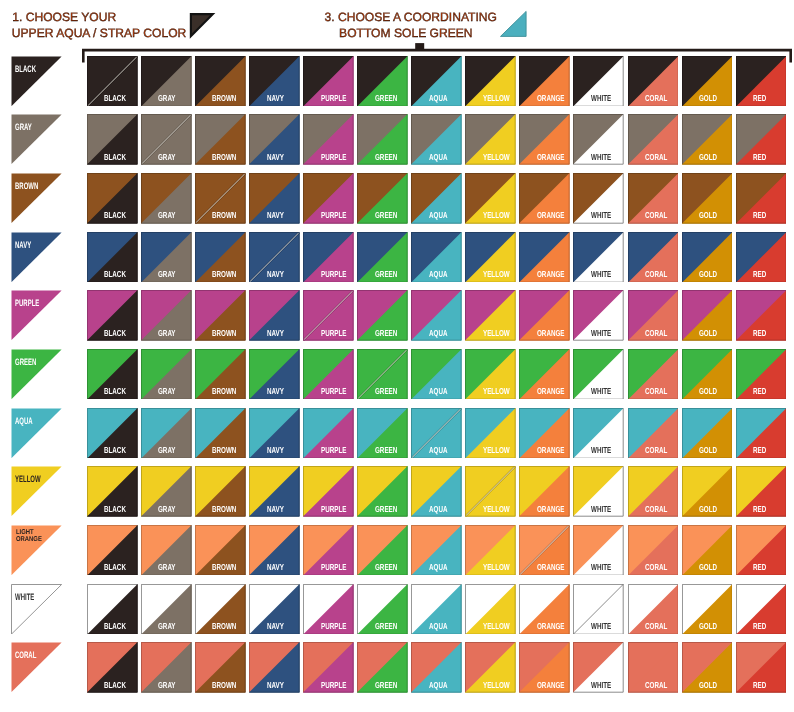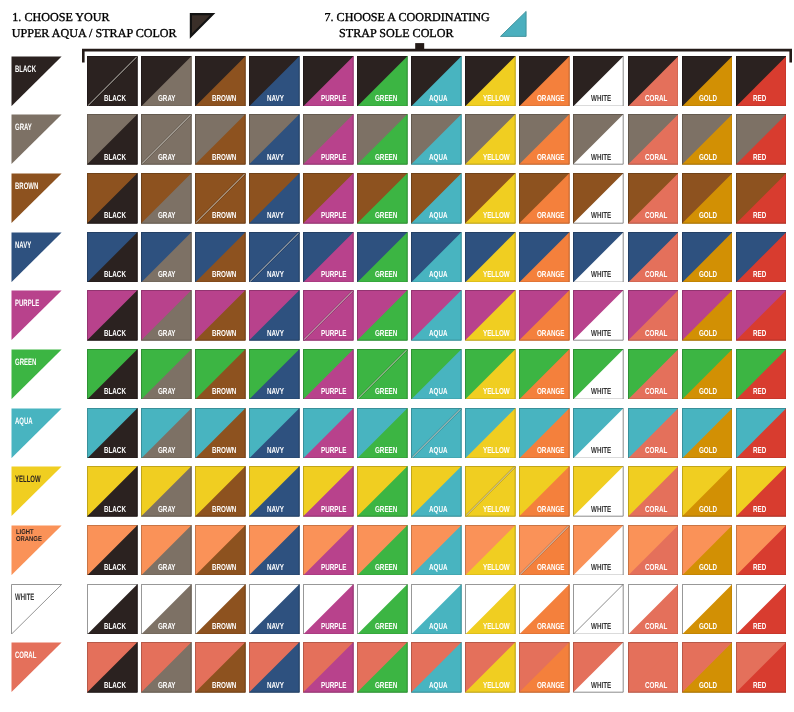--- a/index.html
+++ b/index.html
@@ -1,19 +1,19 @@
 <!DOCTYPE html>
 <html><head>
 <meta charset="utf-8">
 <style>
   html,body{margin:0;padding:0;background:#fff;}
   body{width:794px;height:712px;position:relative;overflow:hidden;
        font-family:"Liberation Sans",sans-serif;
        -webkit-font-smoothing:antialiased;text-rendering:geometricPrecision;}
-  .hdr{position:absolute;font-size:12.1px;color:#000000;white-space:pre;will-change:opacity;font-family:Liberation Serif, serif;
+  .hdr{position:absolute;font-size:12.1px;color:#c2410c;white-space:pre;will-change:opacity;
        -webkit-text-stroke:0.34px #000;}
   #s1l1{left:12.3px;top:9.6px;}
   #s1l2{left:11.8px;top:26.2px;}
   #s2l1{left:324.5px;top:9.6px;}
   #s2l2{left:339.1px;top:26.2px;}
   #sw1{position:absolute;left:187.8px;top:10.5px;}
   #sw2{position:absolute;left:498.2px;top:9.6px;}
   #bracket{position:absolute;left:80px;top:41px;}
   .rowlab{position:absolute;width:51px;height:50.6px;}
   .rowlab .lb{position:absolute;left:3.7px;top:8.0px;font-size:9.3px;font-weight:bold;
@@ -26,22 +26,22 @@
   svg{display:block;position:absolute;left:0;top:0;}
 </style>
 </head>
 <body>
 
 <div>
     <div class="hdr" id="s1l1">1. CHOOSE YOUR</div>
     <div class="hdr" id="s1l2">UPPER AQUA / STRAP COLOR</div>
   </div>
 <div>
-    <div class="hdr" id="s2l1">7. CHOOSE A COORDINATING</div>
-    <div class="hdr" id="s2l2">STRAP SOLE COLOR</div>
+    <div class="hdr" id="s2l1">3. CHOOSE A COORDINATING</div>
+    <div class="hdr" id="s2l2">BOTTOM SOLE GREEN</div>
   </div>
 <svg id="sw1" width="28" height="28" viewBox="0 0 28 28">
     <path d="M2.9 3.2 L24.7 3.2 L2.9 25.0 Z" fill="#3A2F29" stroke="#131313" stroke-width="2.2" stroke-linejoin="miter"></path>
   </svg>
 <svg id="sw2" width="30" height="28" viewBox="0 0 30 28">
     <path d="M28.1 1.4 L28.1 26.4 L2.5 26.4 Z" fill="#4BAFBE" stroke="#3E8E99" stroke-width="0.9" stroke-linejoin="miter"></path>
   </svg>
 <svg id="bracket" width="714" height="24" viewBox="0 0 714 24">
     <path d="M3.3 21.5 L3.3 9.1 L710.7 9.1 L710.7 21.5" fill="none" stroke="#241B18" stroke-width="2.6"></path>
     <rect x="335.2" y="2.1" width="9" height="7.6" fill="#241B18"></rect>

